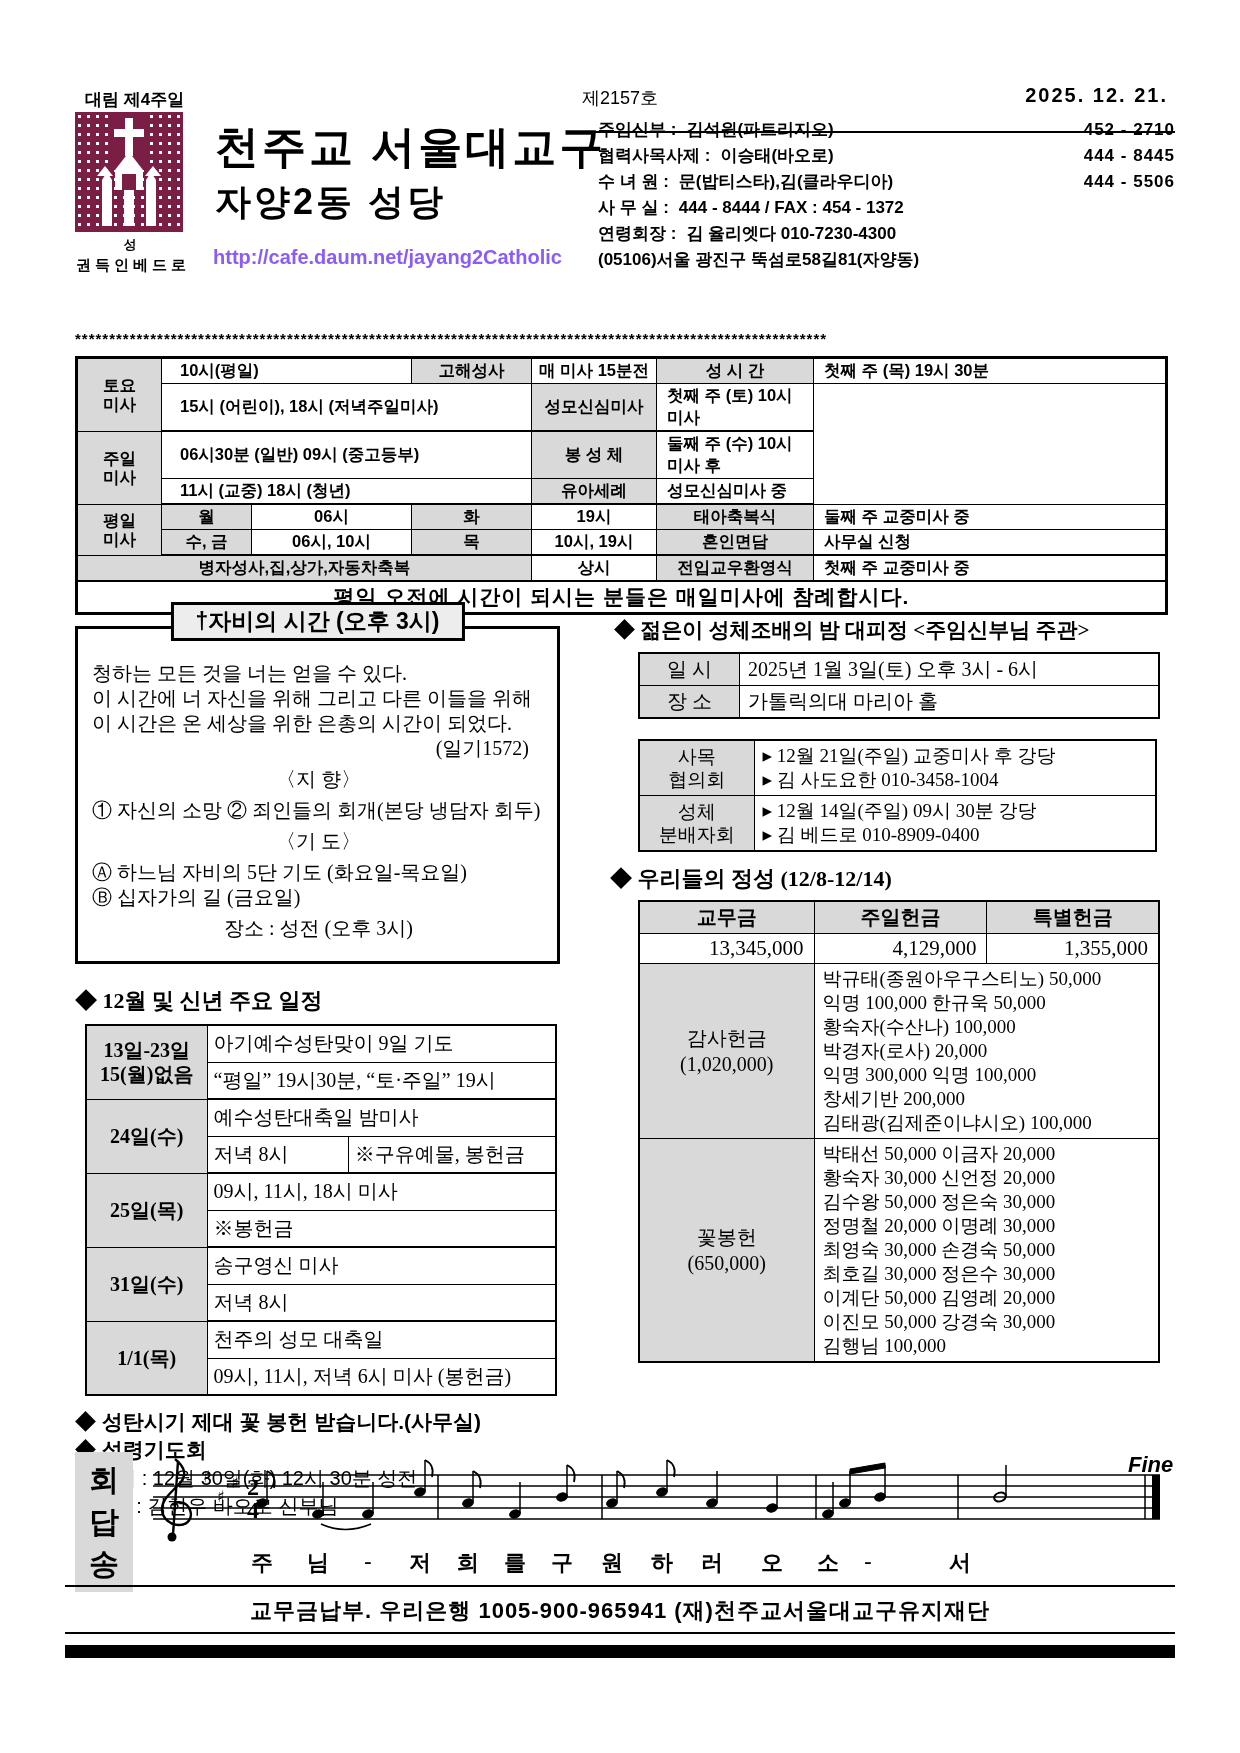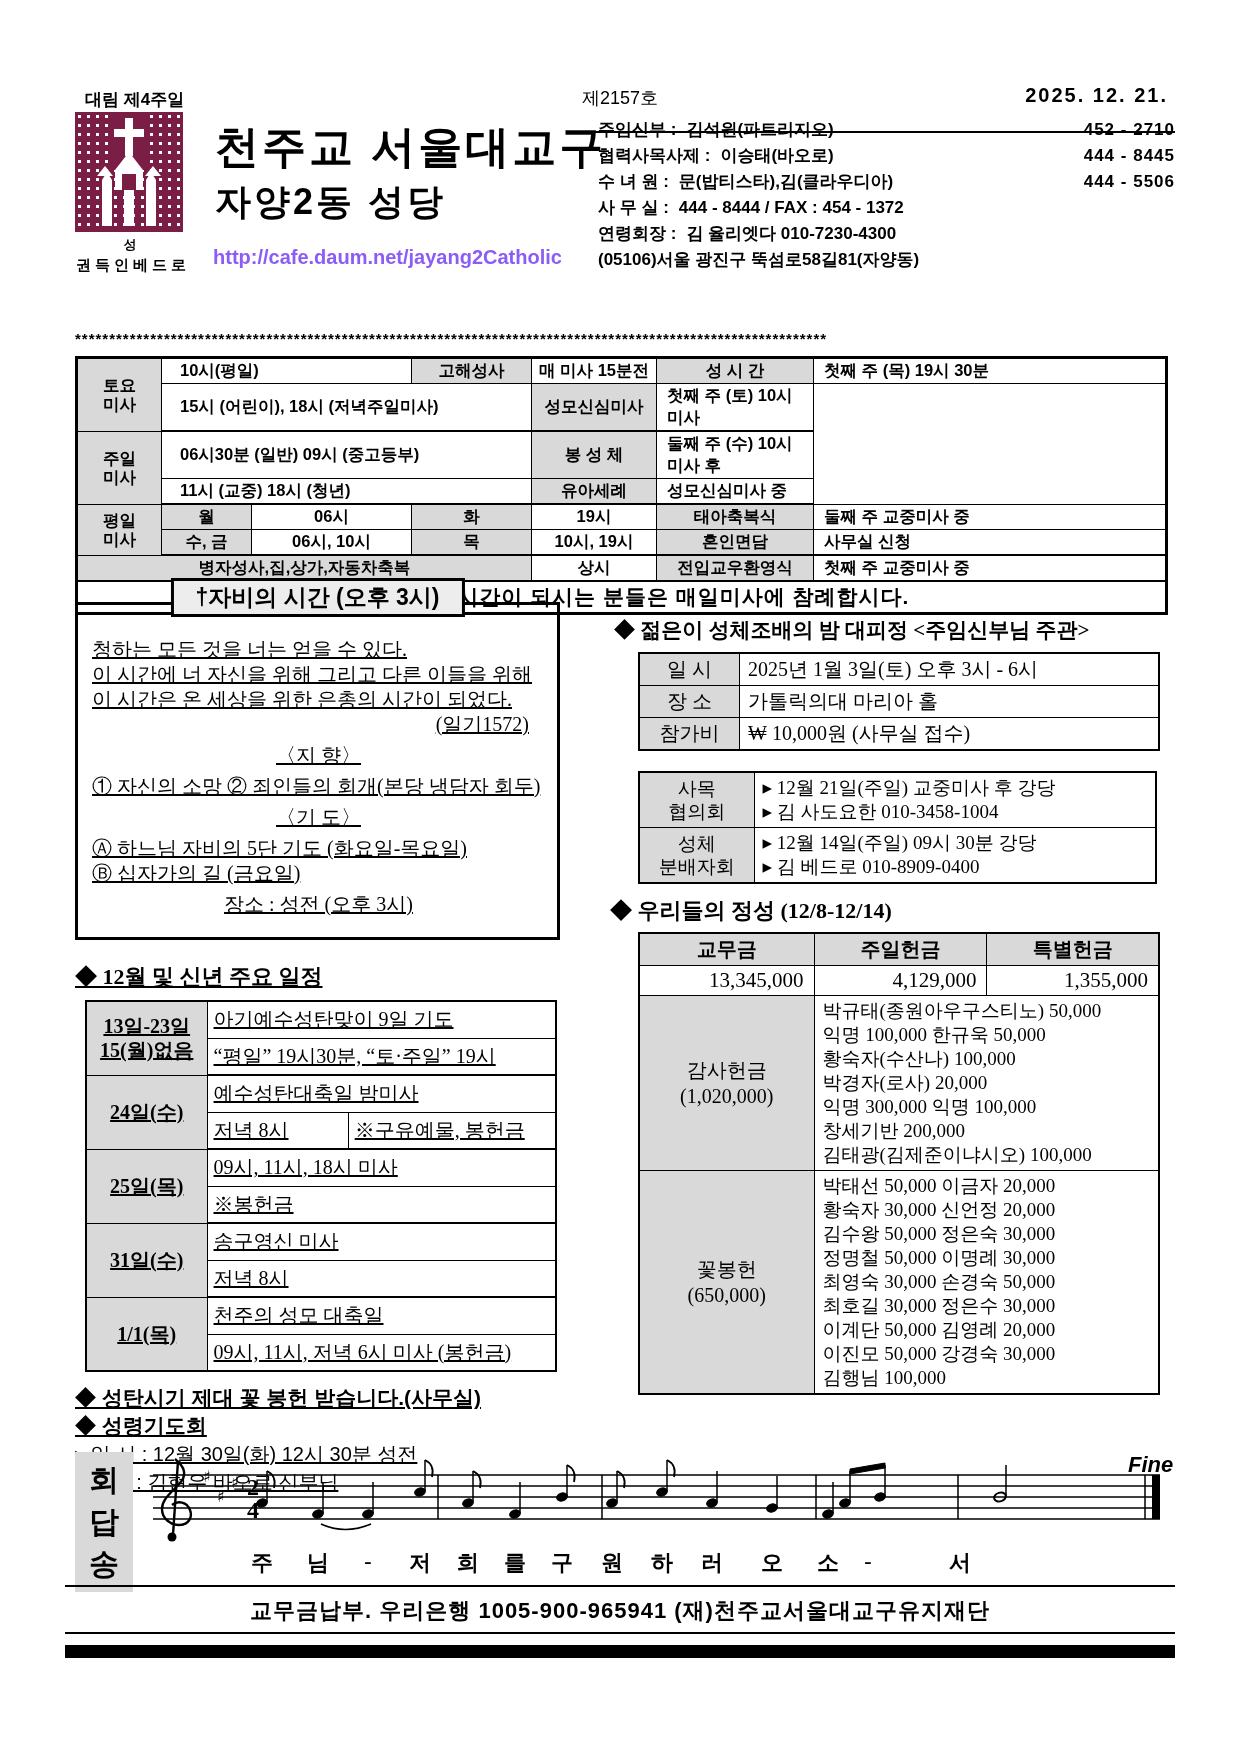--- a/index.html
+++ b/index.html
@@ -37,21 +37,21 @@
   .mass td { border:1px solid #000; height:22px; padding:1px 4px; vertical-align:middle; }
   .gray { background:#d9d9d9; }
   .mass .c { text-align:center; }
   .mass .lpad { padding-left:18px; }
   .mass .vpad { padding-left:10px; }
   .mass tr.sec td { border-bottom-width:2.5px; }
   .mass td.daylbl { text-align:center; line-height:19px; }
   .mass td.notice { font-size:21px; text-align:center; height:32px; letter-spacing:1px; }
 
   
-  .leftcol  { left:75px;  top:536px; width:485px;text-decoration:underline; }
+  .leftcol  { left:75px;  top:560px; width:485px; }
   .rightcol { left:608px; top:560px; width:567px; }
 
   
   .mercy { margin-top:66px; border:3px solid #000; position:relative;
            padding:32px 12px 14px 14px; font-family:"Liberation Serif", serif; font-size:20px; line-height:25px; }
   .mercy-title { position:absolute; top:-27px; left:50%; transform:translateX(-50%);
            border:3px solid #000; background:#ededed; padding:4px 22px; white-space:nowrap;
            font-family:"Liberation Sans", sans-serif; font-weight:bold; font-size:23px; }
   .mercy .r { text-align:right; padding-right:16px; }
   .mercy .cgap { text-align:center; margin:6px 0; }
@@ -333,24 +333,20 @@
         </colgroup>
       <tbody>
           <tr>
         <td class="gray l">일 시</td>
         <td>2025년 1월 3일(토) 오후 3시 - 6시</td>
       </tr>
       <tr>
         <td class="gray l">장 소</td>
         <td>가톨릭의대 마리아 홀</td>
       </tr>
-      <tr>
-        <td class="gray l">참가비</td>
-        <td>₩ 10,000원 (사무실 접수)</td>
-      </tr>
     </tbody>
       </table>
 
     <table class="meet">
       <colgroup>
           <col style="width:115px">
           <col style="width:402px">
         </colgroup>
       <tbody>
           <tr>
@@ -404,21 +400,21 @@
           <div>김태광(김제준이냐시오) 100,000</div>
         </td>
       </tr>
       <tr>
         <td class="gray dl pl">꽃봉헌
 (650,000)</td>
         <td class="det" colspan="2">
           <div>박태선 50,000 이금자 20,000</div>
           <div>황숙자 30,000 신언정 20,000</div>
           <div>김수왕 50,000 정은숙 30,000</div>
-          <div>정명철 50,000 이명례 30,000</div>
+          <div>정명철 20,000 이명례 30,000</div>
           <div>최영숙 30,000 손경숙 50,000</div>
           <div>최호길 30,000 정은수 30,000</div>
           <div>이계단 50,000 김영례 20,000</div>
           <div>이진모 50,000 강경숙 30,000</div>
           <div>김행님 100,000</div>
         </td>
       </tr>
     </tbody>
       </table>
   </div>

